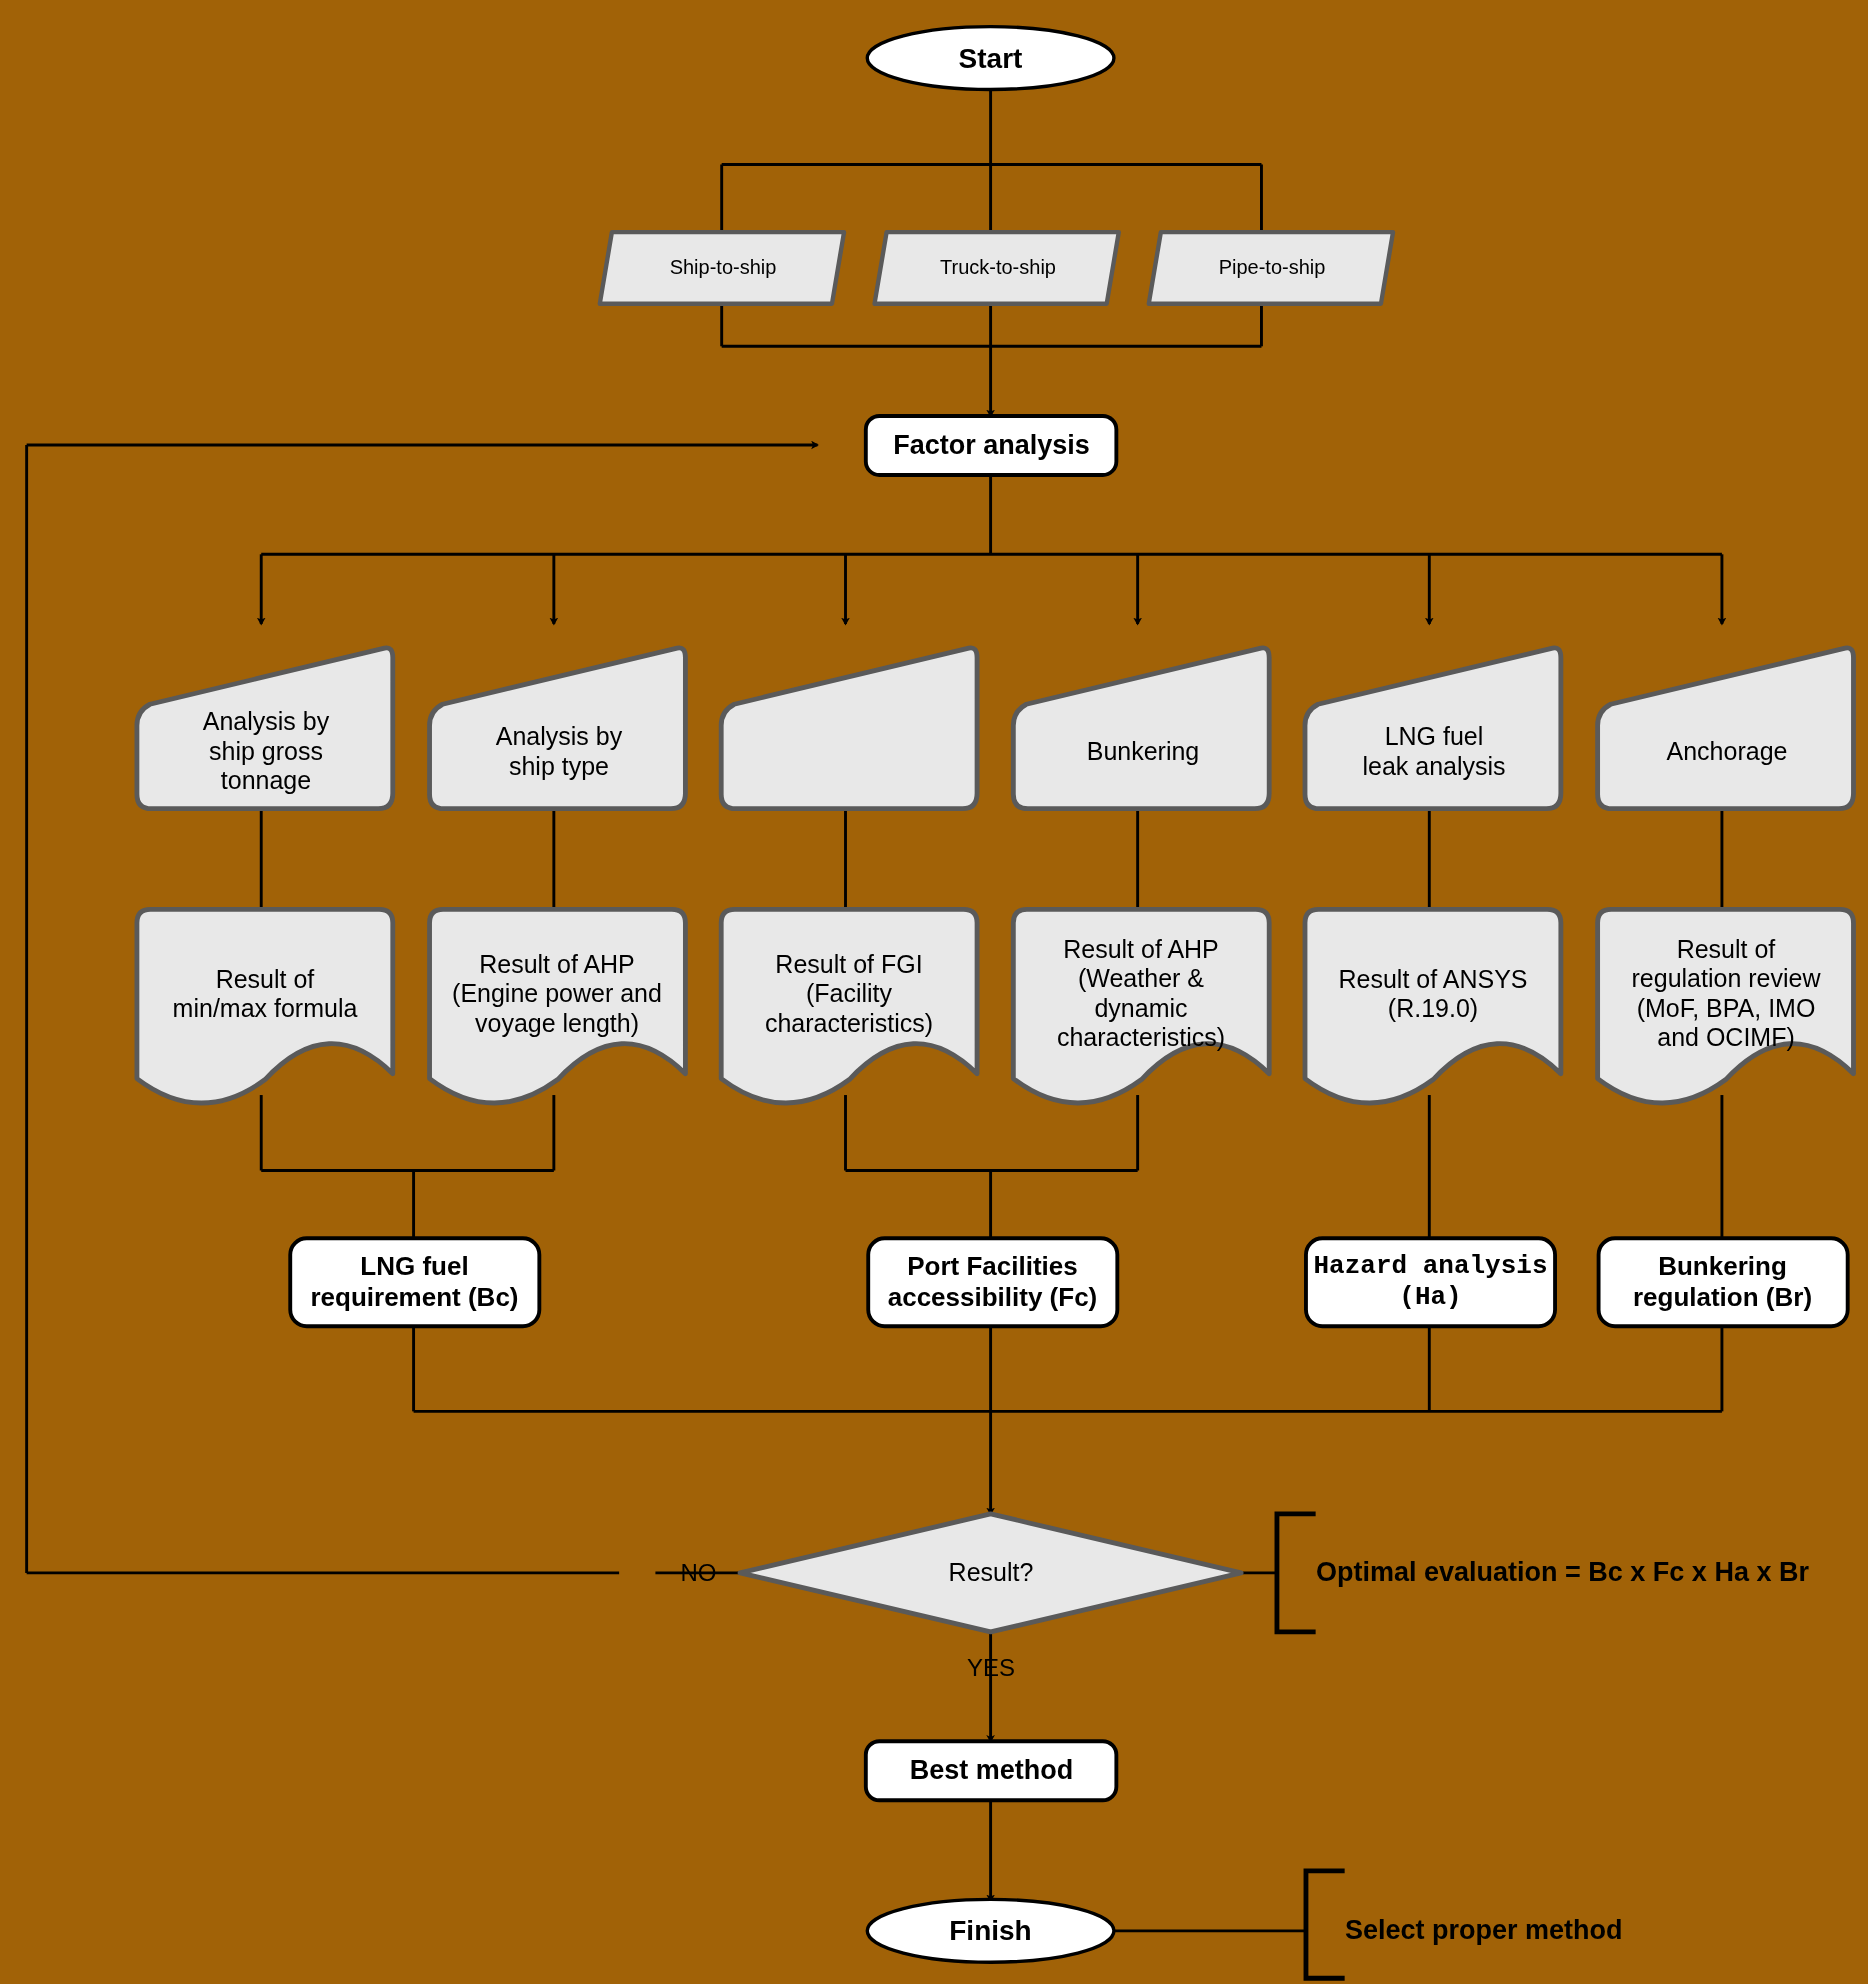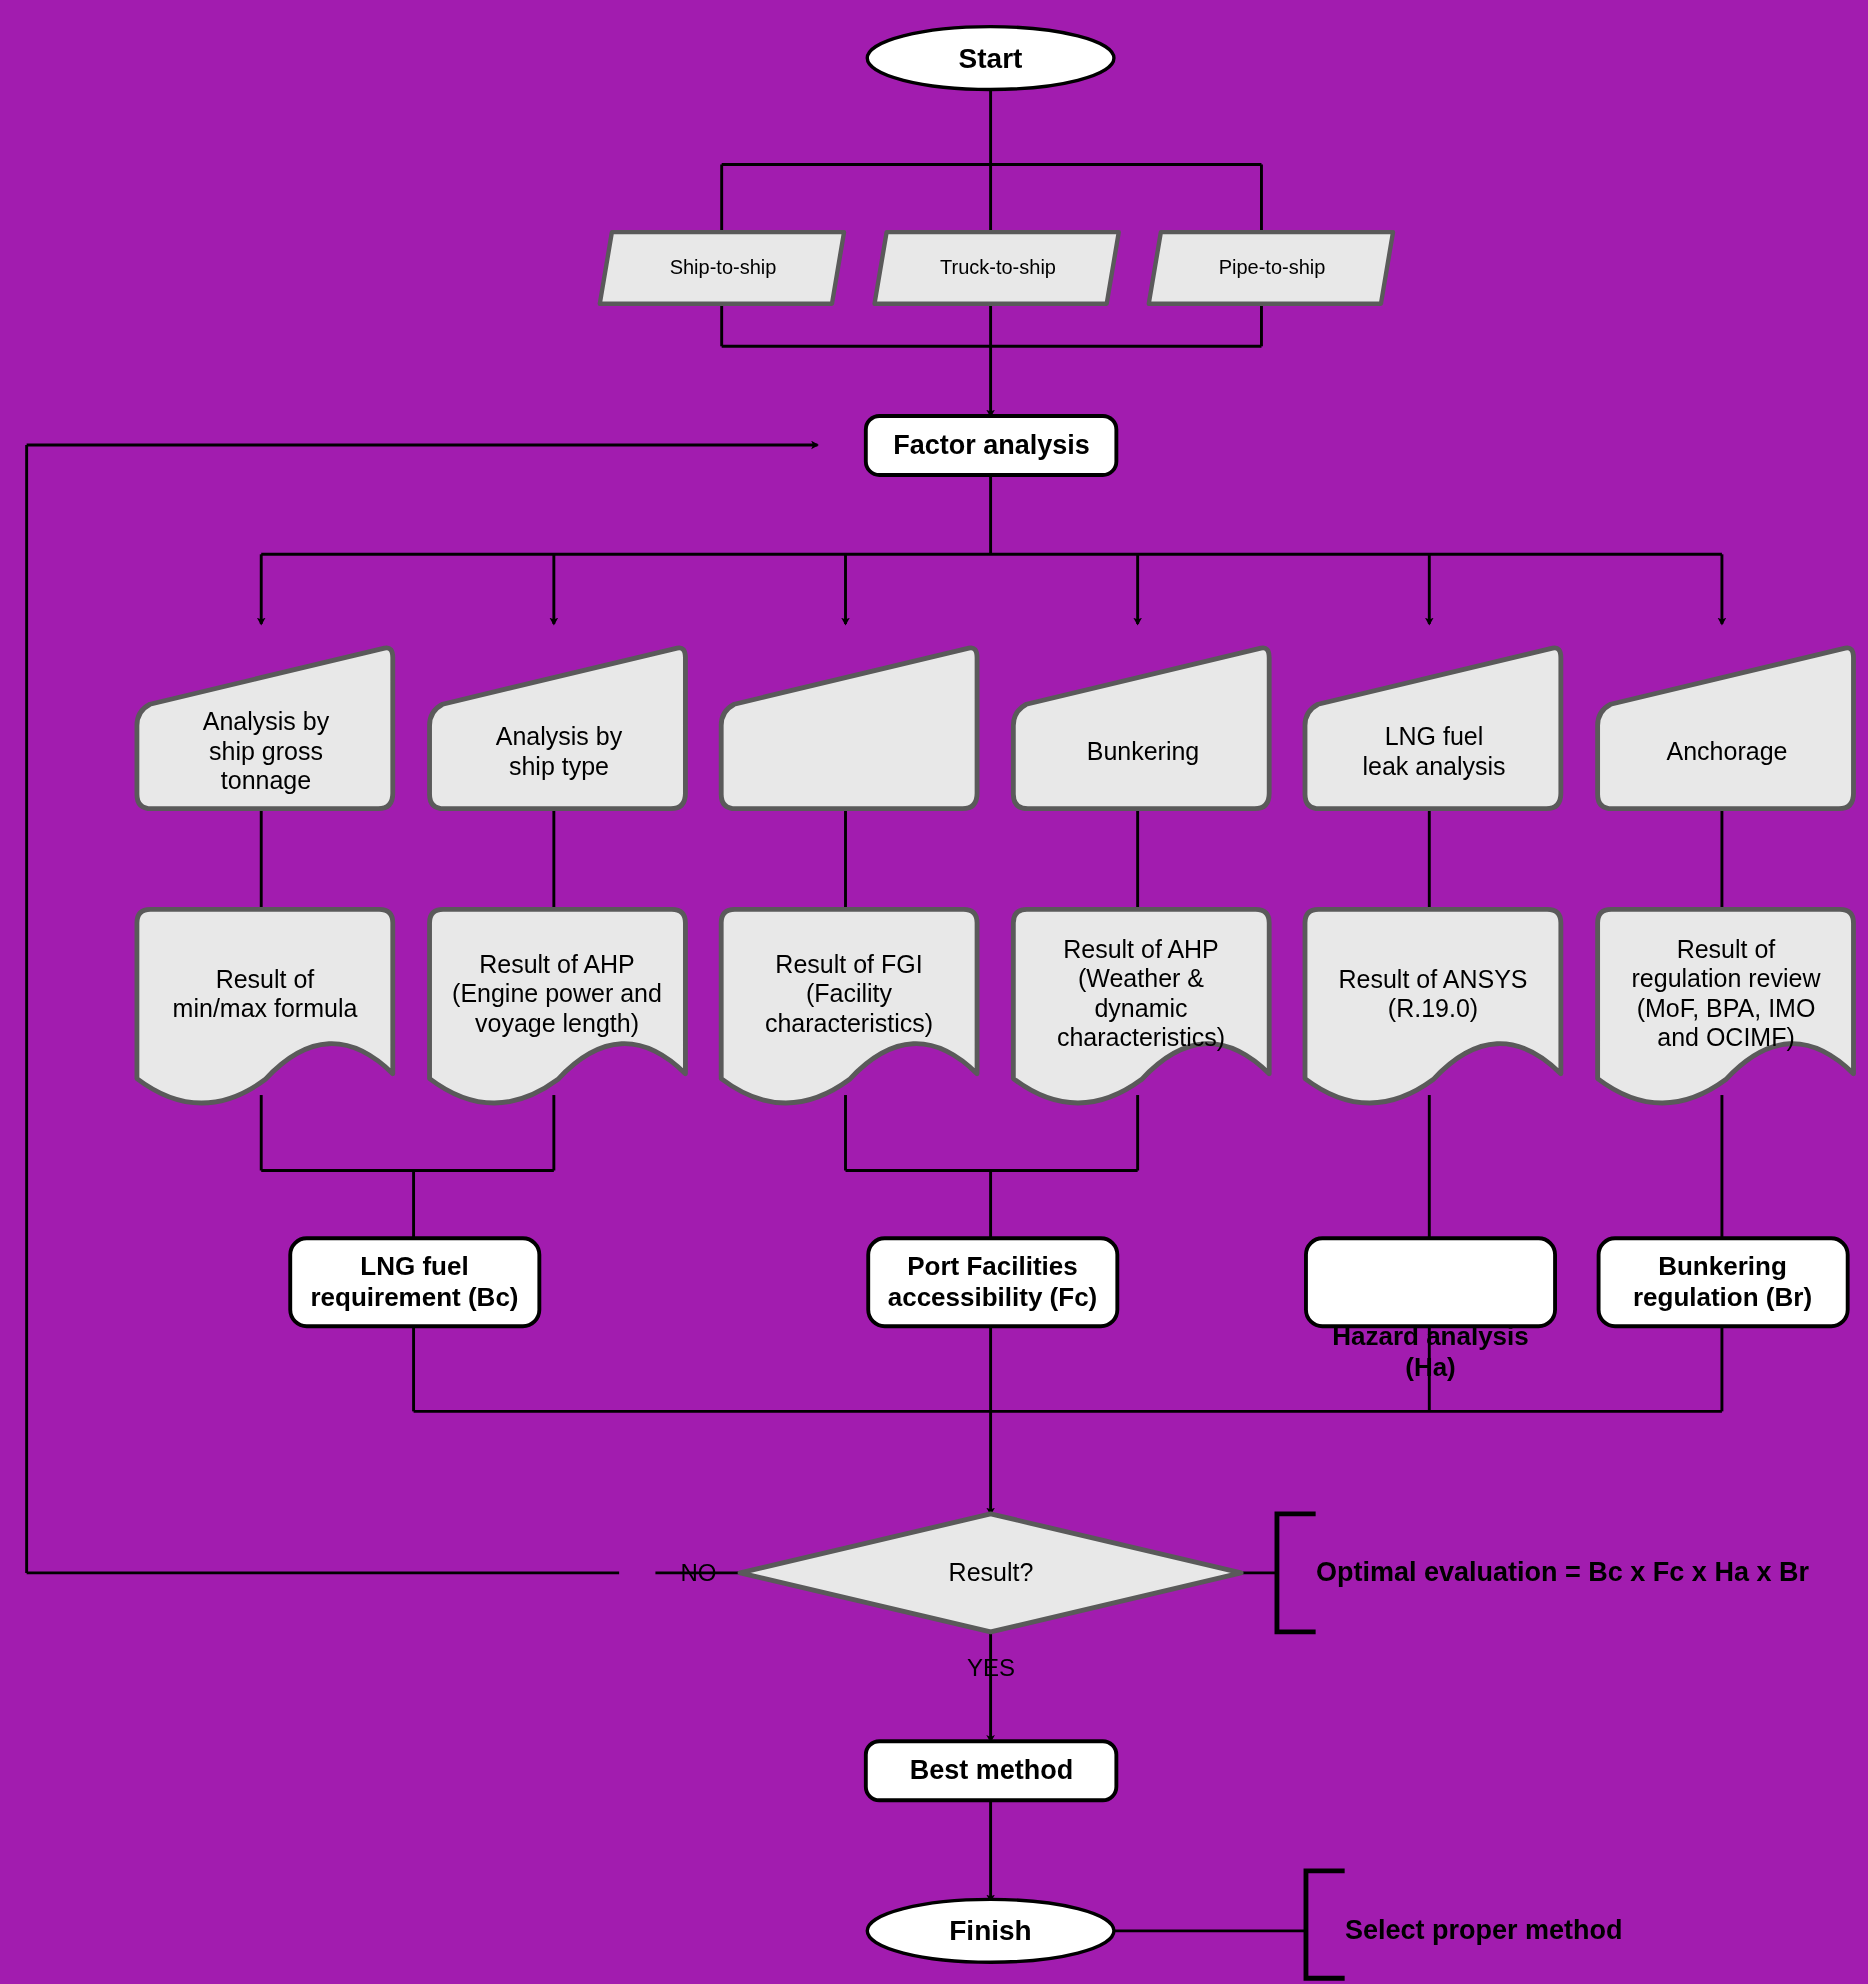--- a/index.html
+++ b/index.html
@@ -1,19 +1,19 @@
 <!DOCTYPE html>
 <html style="font-size:7.7px"><head>
 <meta charset="utf-8">
 <style>
   html,body{margin:0;padding:0;background:#ffffff;}
   #stage{
     position:relative;
     width:1869px;height:1985px;
-    background:#a21caf;
+    background:#a16207;
     font-family:"Liberation Sans", sans-serif;
     overflow:hidden;
   }
   svg#canvas{position:absolute;left:0;top:0;width:1869px;height:1985px;}
 
   .node-label{
     position:absolute;
     display:flex;
     align-items:center;
     justify-content:center;
@@ -191,21 +191,21 @@
 (R.19.0)</div>
   <div class="node-label t-doc" style="left:1598px;top:909px;width:256px;height:169px;">Result of
 regulation review
 (MoF, BPA, IMO
 and OCIMF)</div>
 
   <div class="node-label t-out bold" style="left:290px;top:1238px;width:249px;height:88px;">LNG fuel
 requirement (Bc)</div>
   <div class="node-label t-out bold" style="left:868px;top:1238px;width:249px;height:88px;">Port Facilities
 accessibility (Fc)</div>
-  <div class="node-label t-out bold" style="left:1306px;top:1308px;width:249px;height:88px;">Hazard analysis
+  <div class="node-label t-out bold" style="left:1306px;top:1238px;width:249px;height:88px;font-family:Liberation Mono, monospace;">Hazard analysis
 (Ha)</div>
   <div class="node-label t-out bold" style="left:1598px;top:1238px;width:249px;height:88px;">Bunkering
 regulation (Br)</div>
 
   <div class="node-label t-diamond" style="left:866px;top:1544px;width:250px;height:58px;">Result?</div>
 
   <div class="node-label t-edge" style="left:655px;top:1544px;width:87px;height:58px;">NO</div>
   <div class="node-label t-edge" style="left:933px;top:1644px;width:116px;height:48px;">YES</div>
 
   <div class="node-label t-note bold" style="left:1316px;top:1544px;width:542px;height:58px;justify-content:flex-start;">Optimal evaluation = Bc x Fc x Ha x Br</div>

